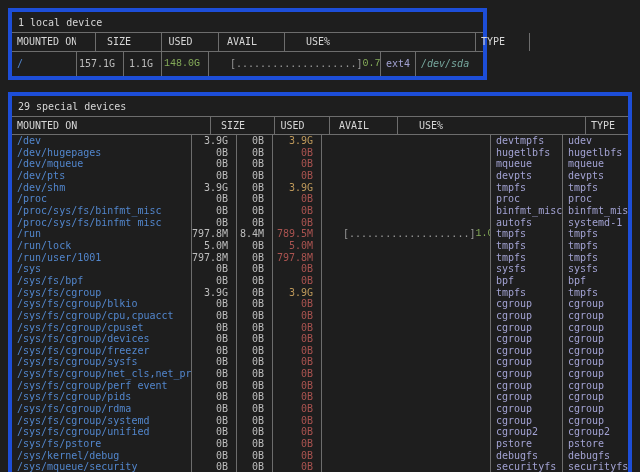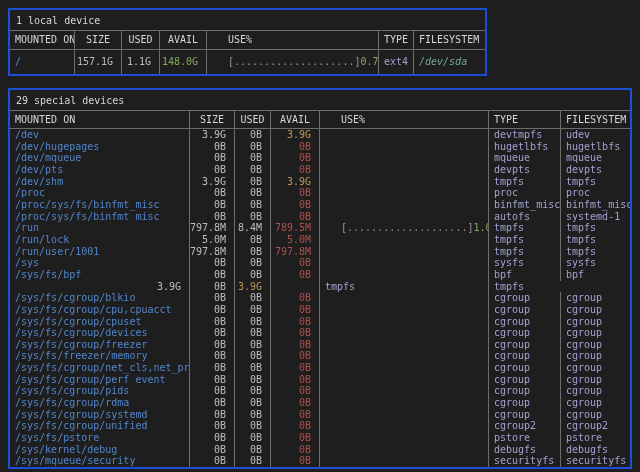--- a/index.html
+++ b/index.html
@@ -5,48 +5,48 @@
   * { box-sizing: border-box; margin: 0; padding: 0; }
   html, body { width: 640px; height: 472px; }
   body {
     background: #1e1e1e;
     font-family: "DejaVu Sans Mono", "Liberation Mono", monospace;
     font-size: 10px;
     color: #bdbdbd;
     padding: 8px;
     overflow: hidden;
   }
-  .tbl { border: 2px solid #1d4ed8; background: #1e1e1e; }
+  .tbl { border: 4px solid #1d4ed8; background: #1e1e1e; }
   .t1 { width: 479px; margin-bottom: 12px; }
   .t2 { width: 624px; }
   .title {
     height: 21px; line-height: 21px;
     padding-left: 6px;
     color: #d6d6d6;
     border-bottom: 1px solid #6d6d6d;
     white-space: pre;
   }
   .grid { display: grid; }
   .g1 { grid-template-columns: 64px 47px 38px 47px 172px 35px 1fr; }
   .g2 { grid-template-columns: 179px 45px 36px 49px 169px 72px 1fr; }
-  .hdr { border-bottom: 1px solid #6d6d6d; color: #d6d6d6; }
+  .hdr { border-bottom: 1px solid #6d6d6d; color: #d6d6d6; gap: 19px; }
   .t1 .hdr > div { height: 18px; line-height: 18px; }
   .t2 .hdr > div { height: 17px; line-height: 17px; }
   .t1 .row > div { height: 24px; line-height: 24px; }
   .t2 .row > div { height: 11.66px; line-height: 11.66px; }
   .grid > div { overflow: hidden; white-space: pre; }
   .grid > div + div { border-left: 1px solid #6d6d6d; }
   .c-mount { padding-left: 5px; text-align: left; }
   .c-num { padding-right: 8px; text-align: right; }
   .hdr .c-num { padding-right: 0; text-align: center; }
   .hdr .c-use { text-align: center; }
   .c-use { display: flex; justify-content: space-between; padding: 0 8px 0 21px; }
   .c-type, .c-fs { padding-left: 5px; text-align: left; }
   .blue { color: #5286cc; }
-  .green { color: #84ab58; }
+  .green { color: #84ab58; font-family: Liberation Mono, monospace; }
   .yellow { color: #bd985a; }
   .red { color: #aa5350; }
   .lav { color: #a2a2d2; }
   .teal { color: #76a79e; font-style: italic; }
   .bar { color: #999999; }
 </style>
 </head>
 <body>
 
 <div>
@@ -252,20 +252,21 @@
           <div class="c-num red">0B</div>
           <div class="c-use">
             <span class="bar"></span>
             <span></span>
           </div>
           <div class="c-type lav">bpf</div>
           <div class="c-fs lav">bpf</div>
         </div>
 
         <div class="grid g2 row">
+          <div class="c-mount blue">/sys/fs/cgroup</div>
           <div class="c-num">3.9G</div>
           <div class="c-num">0B</div>
           <div class="c-num yellow">3.9G</div>
           <div class="c-use">
             <span class="bar"></span>
             <span></span>
           </div>
           <div class="c-type lav">tmpfs</div>
           <div class="c-fs lav">tmpfs</div>
         </div>
@@ -329,21 +330,21 @@
           <div class="c-num red">0B</div>
           <div class="c-use">
             <span class="bar"></span>
             <span></span>
           </div>
           <div class="c-type lav">cgroup</div>
           <div class="c-fs lav">cgroup</div>
         </div>
 
         <div class="grid g2 row">
-          <div class="c-mount blue">/sys/fs/freezer/memory</div>
+          <div class="c-mount blue">/sys/fs/cgroup/sysfs</div>
           <div class="c-num">0B</div>
           <div class="c-num">0B</div>
           <div class="c-num red">0B</div>
           <div class="c-use">
             <span class="bar"></span>
             <span></span>
           </div>
           <div class="c-type lav">cgroup</div>
           <div class="c-fs lav">cgroup</div>
         </div>

